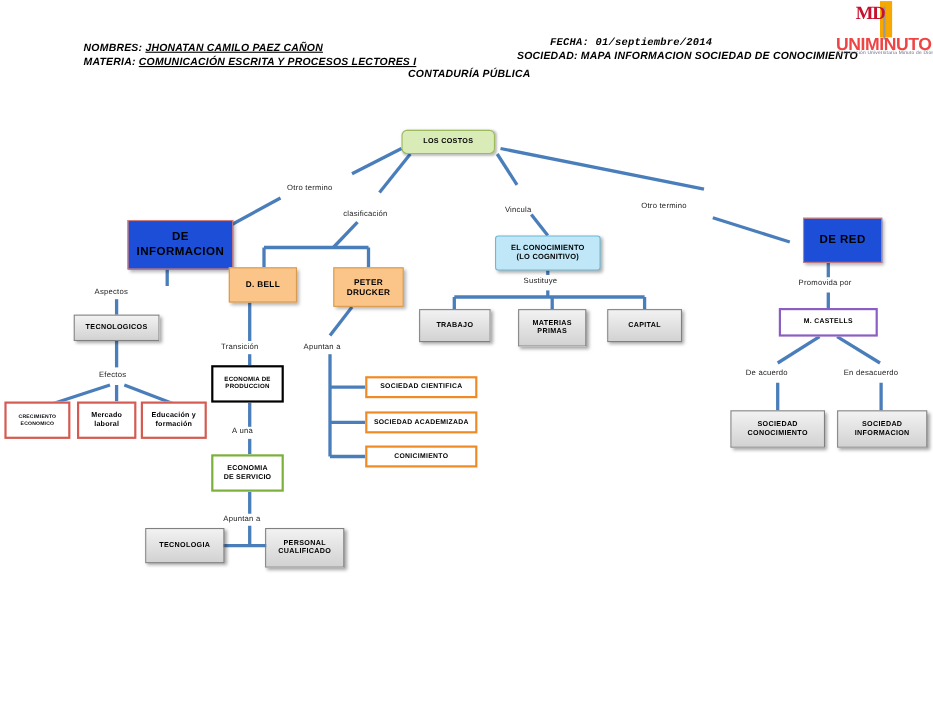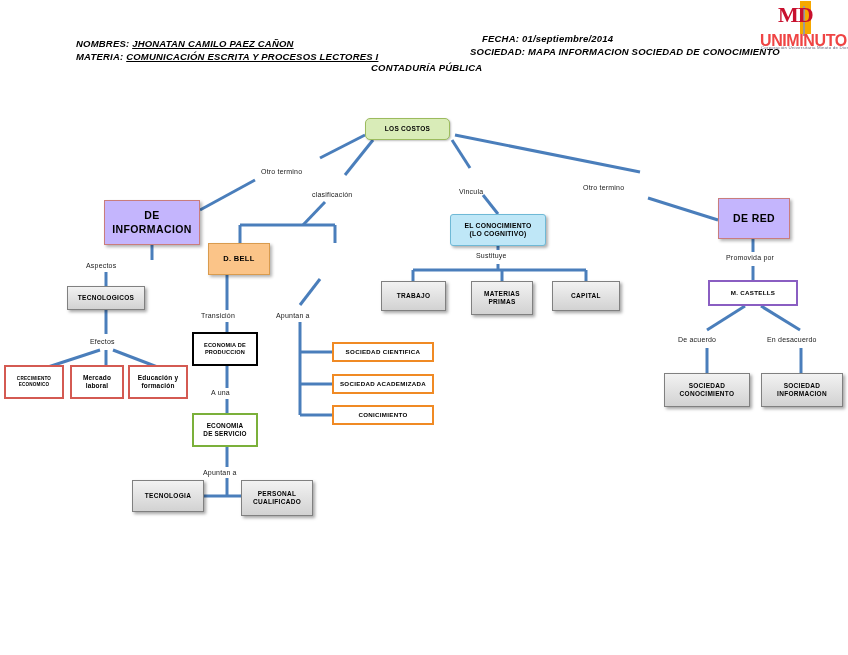--- a/index.html
+++ b/index.html
@@ -7,49 +7,49 @@
        font-family:"Liberation Sans",sans-serif;color:#000;}
 
   
   #header{position:absolute;left:0;top:0;width:848px;height:80px;}
   .hdr-line{position:absolute;white-space:nowrap;font-style:italic;font-weight:bold;
             font-size:9.5px;letter-spacing:.2px;}
   .hdr-lbl{font-style:italic;font-weight:bold;}
   .hdr-val{font-style:italic;font-weight:bold;text-decoration:underline;}
   #hdr-nombres{left:76px;top:38px;}
   #hdr-materia{left:76px;top:51px;}
-  #hdr-fecha{left:482px;top:33px;}
+  #hdr-fecha{left:500px;top:33px;font-family:Liberation Mono, monospace;}
   #hdr-trabajo{left:470px;top:46px;}
   #hdr-contaduria{left:371px;top:62px;}
 
   
   #logo{position:absolute;right:4px;top:2px;width:84px;height:48px;}
   #logo .bar{position:absolute;left:40px;top:-1px;width:11px;height:33px;background:#f6a800;}
-  #logo .md2{position:absolute;left:18px;top:0px;font-size:22px;font-weight:bold;
+  #logo .md2{position:absolute;left:18px;top:0px;font-size:17px;font-weight:bold;
              color:#c8102e;font-family:"Liberation Serif",serif;letter-spacing:-1px;z-index:3;}
   #logo .stem{position:absolute;left:43px;top:4px;width:2px;height:30px;background:#9a9a9a;}
   #logo .uni{position:absolute;left:0px;top:30px;font-size:16px;font-weight:bold;
              color:#ef4444;letter-spacing:-.4px;}
   #logo .sub{position:absolute;left:1px;top:43px;font-size:4.4px;color:#6a6a80;
              letter-spacing:.2px;white-space:nowrap;}
 
   
   #canvas{position:absolute;left:0;top:80px;width:848px;height:575px;}
   #edges{position:absolute;left:0;top:0;width:848px;height:575px;}
 
   .node{position:absolute;box-sizing:border-box;display:flex;align-items:center;
         justify-content:center;text-align:center;line-height:1.25;}
   .node span{display:block;padding:0 3px;}
 
   .n-green   {background:#d9ecb8;border:1px solid #9cbb5e;border-radius:5px;
               font-size:6.5px;font-weight:bold;letter-spacing:.3px;
               box-shadow:1px 1px 2px rgba(0,0,0,.25);}
-  .n-pink    {background:#c4b5fd;border:1px solid #c97d7d;
+  .n-pink    {background:#1d4ed8;border:1px solid #c97d7d;
               font-size:10.5px;font-weight:bold;letter-spacing:.4px;
-              box-shadow:2px 2px 3px rgba(0,0,0,.3);}
+              box-shadow:2px 2px 3px rgba(0,0,0,.3);margin-left:12px;}
   .n-orange  {background:#fbc488;border:1px solid #d99b4e;
               font-size:7.5px;font-weight:bold;letter-spacing:.3px;
               box-shadow:2px 2px 3px rgba(0,0,0,.3);}
   .n-blue    {background:#bfe7f7;border:1px solid #6fb9d6;border-radius:3px;
               font-size:6.8px;font-weight:bold;letter-spacing:.2px;
               box-shadow:2px 2px 3px rgba(0,0,0,.3);}
   .n-gray    {background:linear-gradient(#f2f2f2,#d2d2d2);border:1px solid #808080;
               font-size:6.5px;font-weight:bold;letter-spacing:.3px;
               box-shadow:2px 2px 3px rgba(0,0,0,.35);}
   .n-redline {background:#ffffff;border:2px solid #d45a52;
@@ -149,20 +149,23 @@
     </svg>
 <div class="node n-green" style="left: 365px; top: 38px; width: 85px; height: 22px;">
       <span>LOS COSTOS</span>
     </div>
     <div class="node n-pink" style="left: 104px; top: 120px; width: 96px; height: 45px;">
       <span>DE<br>INFORMACION</span>
     </div>
     <div class="node n-orange" style="left: 208px; top: 163px; width: 62px; height: 32px;">
       <span>D. BELL</span>
     </div>
+    <div class="node n-orange" style="left: 303px; top: 163px; width: 64px; height: 36px;">
+      <span>PETER<br>DRUCKER</span>
+    </div>
     <div class="node n-blue" style="left: 450px; top: 134px; width: 96px; height: 32px;">
       <span>EL CONOCIMIENTO<br>(LO COGNITIVO)</span>
     </div>
     <div class="node n-pink" style="left: 718px; top: 118px; width: 72px; height: 41px;">
       <span>DE RED</span>
     </div>
     <div class="node n-gray" style="left: 67px; top: 206px; width: 78px; height: 24px;">
       <span>TECNOLOGICOS</span>
     </div>
     <div class="node n-gray" style="left: 381px; top: 201px; width: 65px; height: 30px;">

